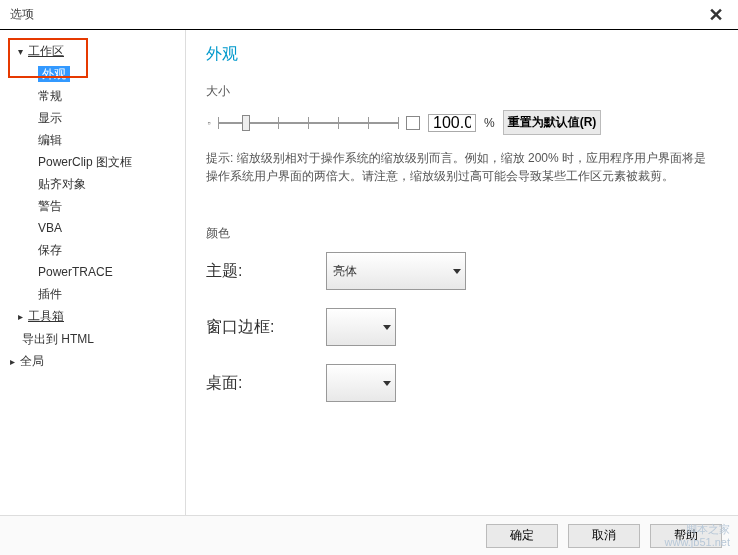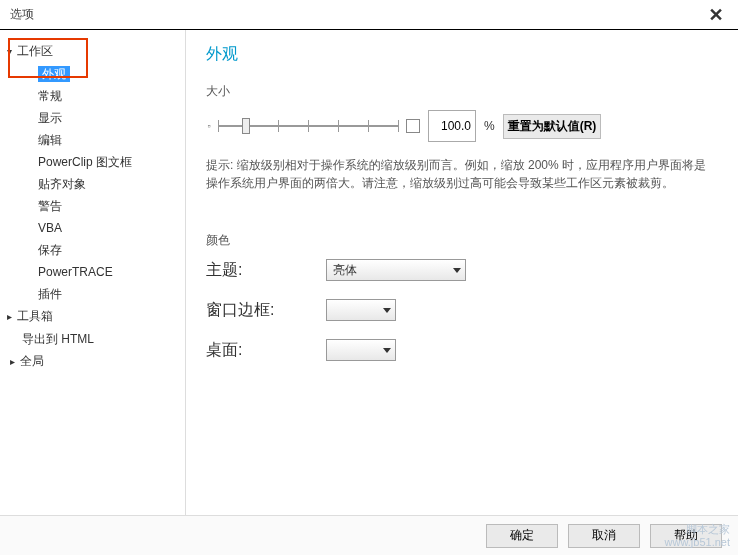--- a/index.html
+++ b/index.html
@@ -4,42 +4,42 @@
 <style>
 * { box-sizing: border-box; margin: 0; padding: 0; }
 body { font-family: "Microsoft YaHei", SimSun, sans-serif; font-size: 12px; color: #333; background: #fff; width: 738px; height: 555px; position: relative; overflow: hidden; }
 .titlebar { height: 30px; display: flex; align-items: center; justify-content: space-between; padding: 0 10px; border-bottom: 1px solid #000000; }
 .titlebar .title { font-size: 12px; color: #444; }
 .titlebar .close { font-size: 18px; font-weight: bold; cursor: pointer; width: 24px; text-align: center; }
 .body { display: flex; height: 485px; }
 .tree { width: 186px; border-right: 1px solid #ddd; padding: 10px 8px; position: relative; }
 .highlight-box { position: absolute; top: 8px; left: 8px; width: 80px; height: 40px; border: 2px solid #e63900; pointer-events: none; }
 .tree-item { padding: 2px 4px 2px 14px; cursor: pointer; line-height: 18px; white-space: nowrap; }
-.tree-item.lvl1 { padding-left: 11px; }
+.tree-item.lvl1 { padding-left: 22px; text-decoration: underline; }
 .tree-item.lvl2 { padding-left: 30px; }
 .tree-toggle { display: inline-block; width: 10px; margin-left: -12px; font-size: 10px; color: #333; }
 .tree-item.selected span.label { background: #3399ff; color: #fff; padding: 1px 4px; }
 .panel { flex: 1; padding: 14px 20px 10px 20px; position: relative; }
 .panel-title { color: #0099cc; font-size: 16px; margin-bottom: 18px; }
 .section-label { color: #555; font-size: 12px; margin-bottom: 10px; }
 .size-row { display: flex; align-items: center; gap: 8px; margin-bottom: 14px; }
 .slider-wrap { display: flex; align-items: center; gap: 6px; }
 .slider-mark { font-size: 9px; color: #666; width: 6px; text-align: center; }
 .slider { width: 180px; height: 20px; position: relative; }
 .slider-track { position: absolute; top: 9px; left: 0; right: 0; height: 2px; background: #999; }
 .slider-tick { position: absolute; top: 4px; width: 1px; height: 12px; background: #999; }
 .slider-thumb { position: absolute; top: 2px; width: 8px; height: 16px; background: #eee; border: 1px solid #888; left: 24px; cursor: pointer; }
 .checkbox { width: 14px; height: 14px; border: 1px solid #888; background: #fff; cursor: pointer; }
-.num-input { width: 48px; height: 32px; border: 1px solid #aaa; text-align: right; padding: 0 4px; font-size: 12px; }
+.num-input { width: 48px; height: 18px; border: 1px solid #aaa; text-align: right; padding: 0 4px; font-size: 16px; }
 .pct { font-size: 12px; color: #333; }
 .reset-btn { background: #eaeaea; border: 1px solid #bbb; padding: 3px 4px; font-size: 12px; cursor: pointer; font-weight: bold; }
 .hint { color: #555; font-size: 12px; line-height: 18px; margin-bottom: 40px; }
 .form-row { display: flex; align-items: center; margin-bottom: 18px; }
 .form-row .lbl { width: 120px; font-size: 16px; color: #333; }
-.combo { height: 22px; border: 1px solid #999; background: linear-gradient(#fff,#e8e8e8); display: flex; align-items: center; justify-content: space-between; padding: 0 4px 0 6px; font-size: 12px; cursor: pointer; }
+.combo { height: 38px; border: 1px solid #999; background: linear-gradient(#fff,#e8e8e8); display: flex; align-items: center; justify-content: space-between; padding: 0 4px 0 6px; font-size: 12px; cursor: pointer; }
 .combo.wide { width: 140px; }
 .combo.small { width: 70px; }
 .combo .caret { width: 0; height: 0; border-left: 4px solid transparent; border-right: 4px solid transparent; border-top: 5px solid #333; margin-left: 4px; }
 .footer { position: absolute; bottom: 0; left: 0; right: 0; height: 40px; border-top: 1px solid #ddd; display: flex; align-items: center; justify-content: flex-end; gap: 10px; padding: 0 16px; background: #fafafa; margin-top: 36px; }
 .btn { min-width: 72px; height: 24px; background: #eaeaea; border: 1px solid #bbb; font-size: 12px; cursor: pointer; }
 .watermark { position: absolute; right: 8px; bottom: 6px; text-align: right; font-size: 11px; color: #b8c8d8; line-height: 13px; pointer-events: none; }
 </style>
 </head>
 <body>
 

